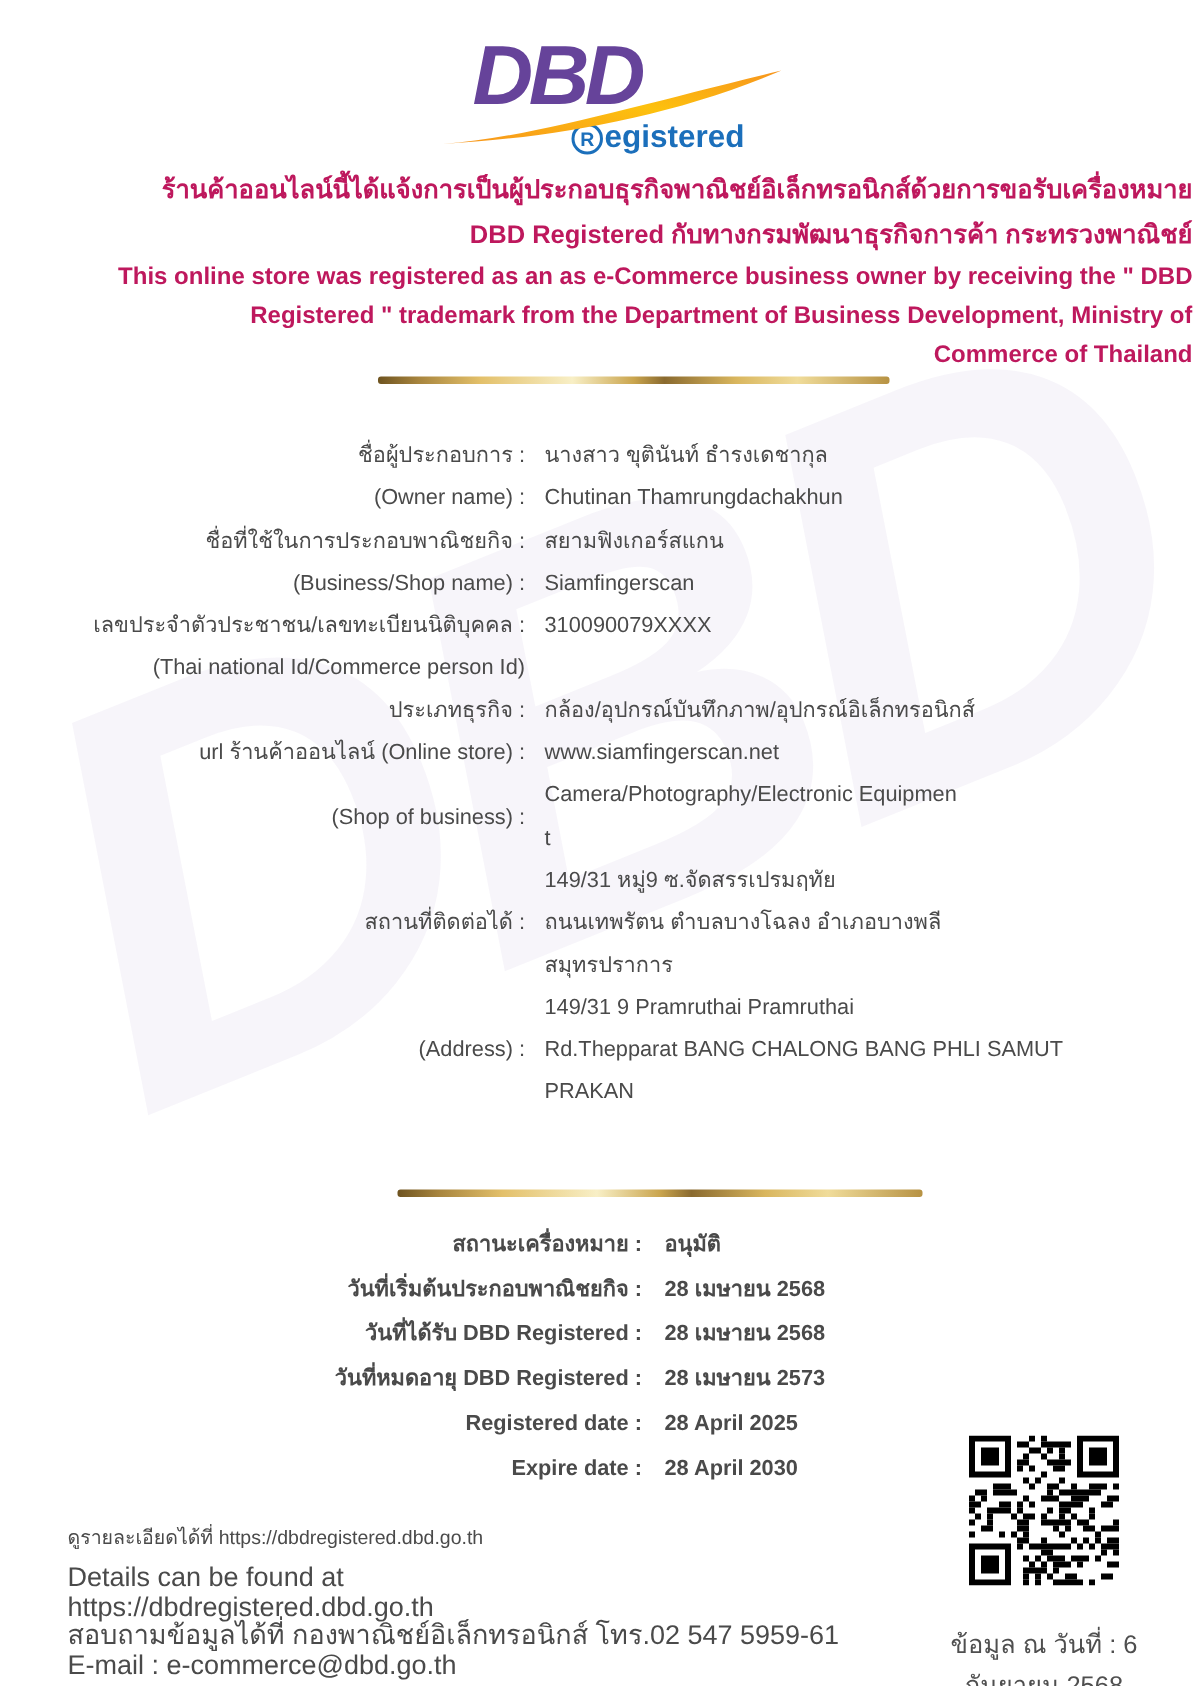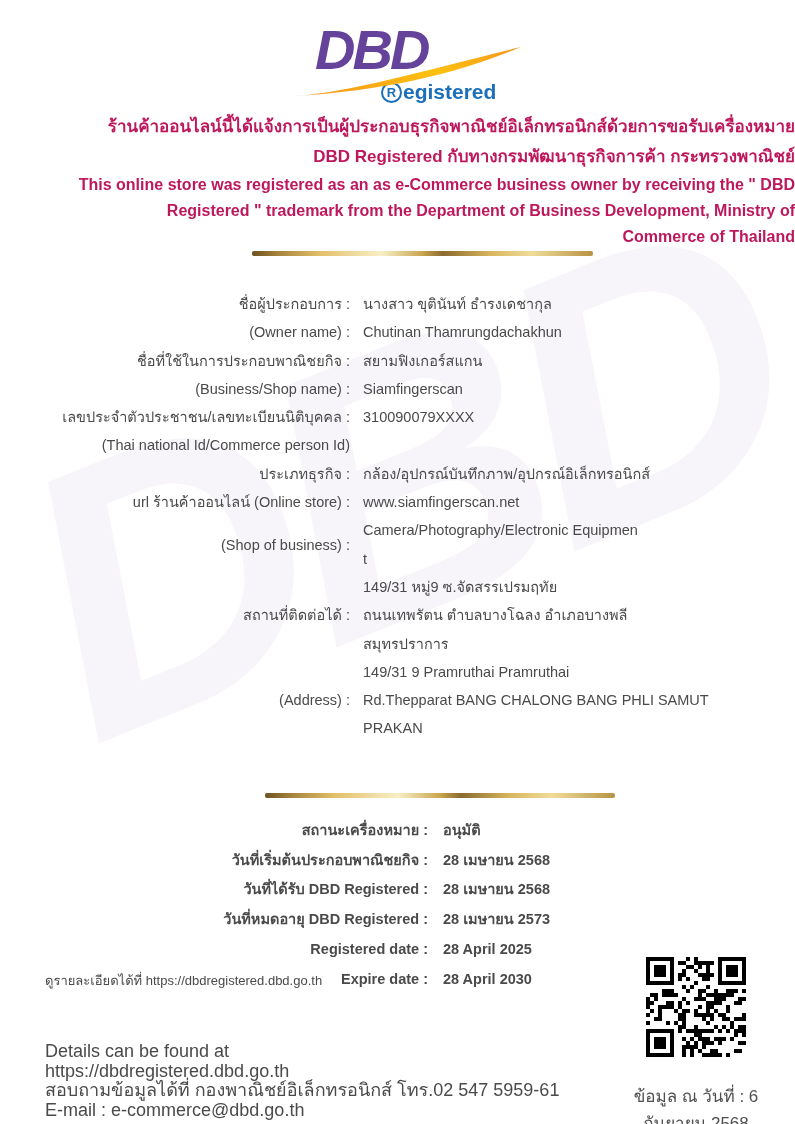--- a/index.html
+++ b/index.html
@@ -57,21 +57,21 @@
   .status .dlabel{width:428px;}
   .status .dvalue{margin-left:15px;}
   
   .qr{position:absolute;left:646px;top:957px;width:100px;height:100px;}
   .qr svg{display:block;width:100px;height:100px;}
   .data-as-of{
     position:absolute;left:614px;top:1082px;width:164px;text-align:center;
     font-size:17px;color:#4f4f4f;
   }
   
-  .footer-line1{position:absolute;left:45px;top:972px;font-size:13px;color:#4a4a4a;line-height:18px;}
+  .footer-line1{position:absolute;left:45px;top:1016px;font-size:13px;color:#4a4a4a;line-height:18px;}
   .footer-block{position:absolute;left:45px;top:1042px;font-size:18px;color:#4a4a4a;line-height:19.5px;}
   .link{color:#4a4a4a;text-decoration:none;cursor:pointer;}
 </style>
 </head>
 <body>
 
 <div class="page">
 
   <div class="watermark">DBD</div>
 

